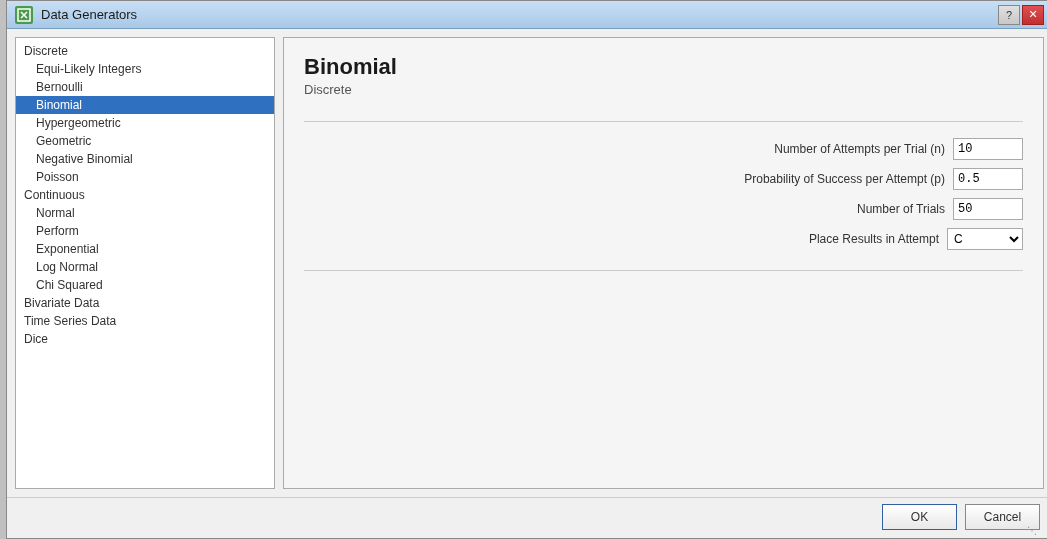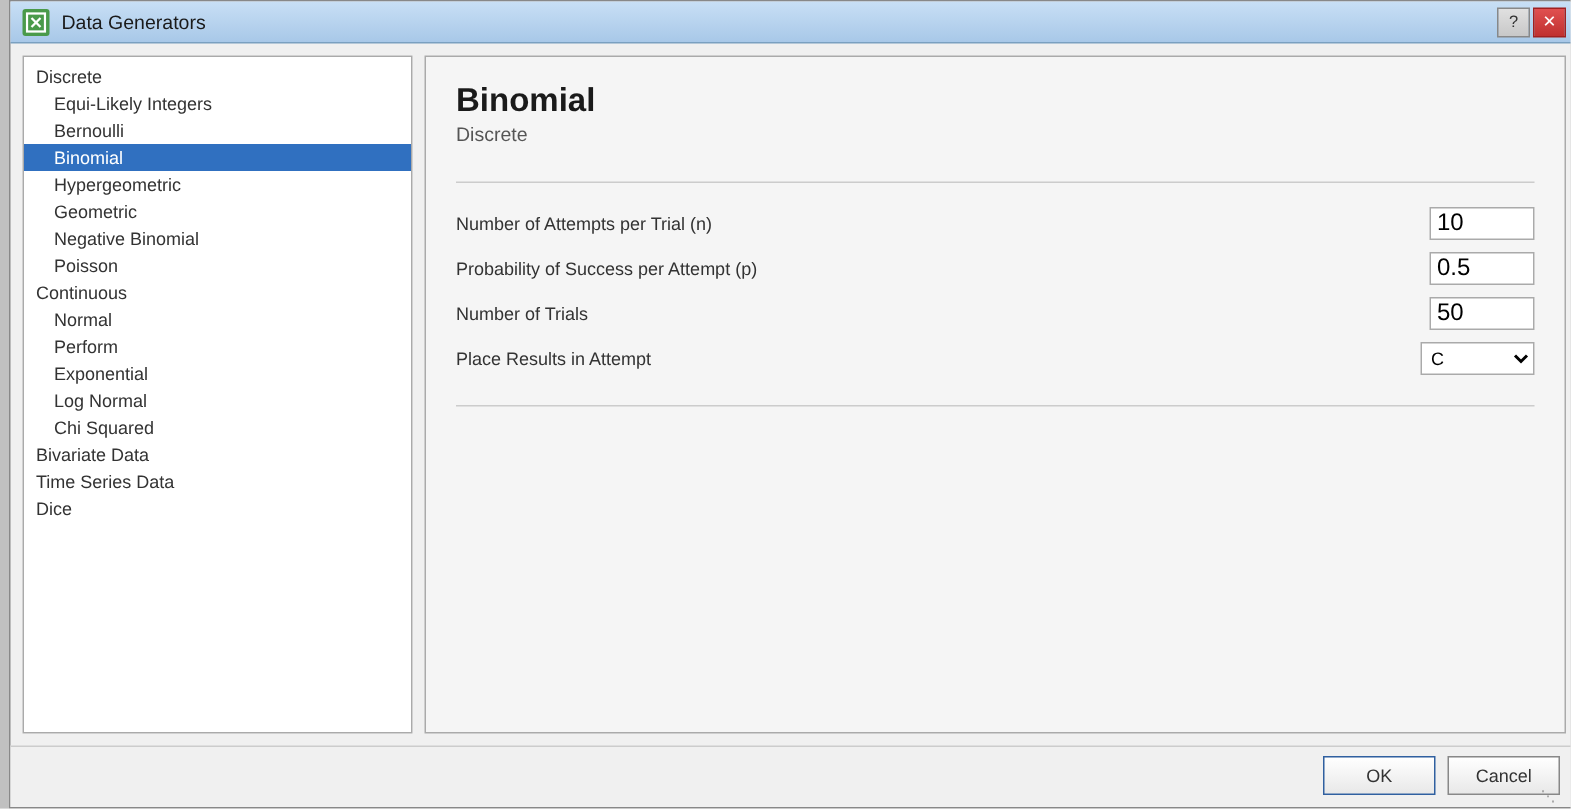--- a/index.html
+++ b/index.html
@@ -135,35 +135,36 @@
     }
     .form-grid {
       display: flex;
       flex-direction: column;
       gap: 8px;
       margin-bottom: 12px;
     }
     .form-row {
       display: flex;
       align-items: center;
-      justify-content: space-between;
+      justify-content: flex-end;
       gap: 8px;
     }
     .form-label {
       text-align: right;
       color: #333;
       font-size: 12px;
     }
     .form-input {
       width: 70px;
       height: 22px;
       border: 1px solid #aaa;
       padding: 2px 4px;
-      font-size: 16px;
+      font-size: 12px;
       background: white;
+      font-family: Liberation Mono, monospace;
     }
     .form-select {
       width: 76px;
       height: 22px;
       border: 1px solid #aaa;
       padding: 1px 2px;
       font-size: 12px;
       background: white;
     }
     .description-box {

